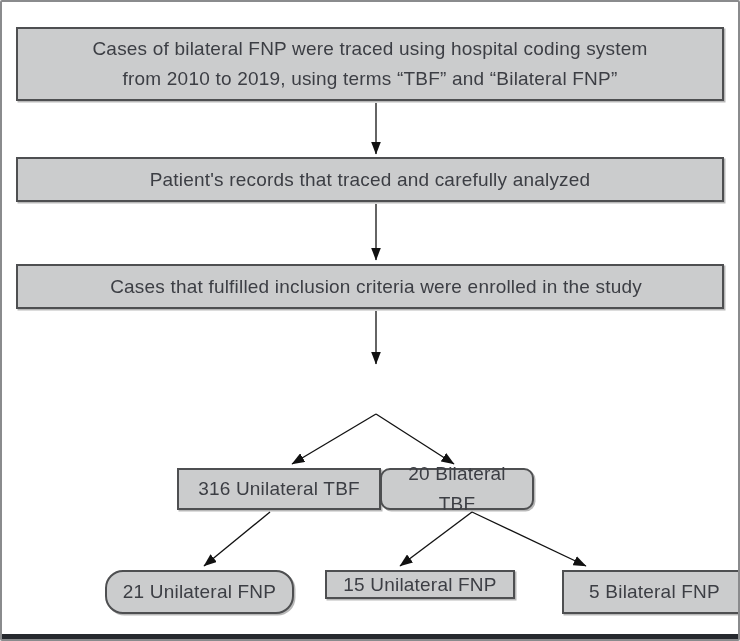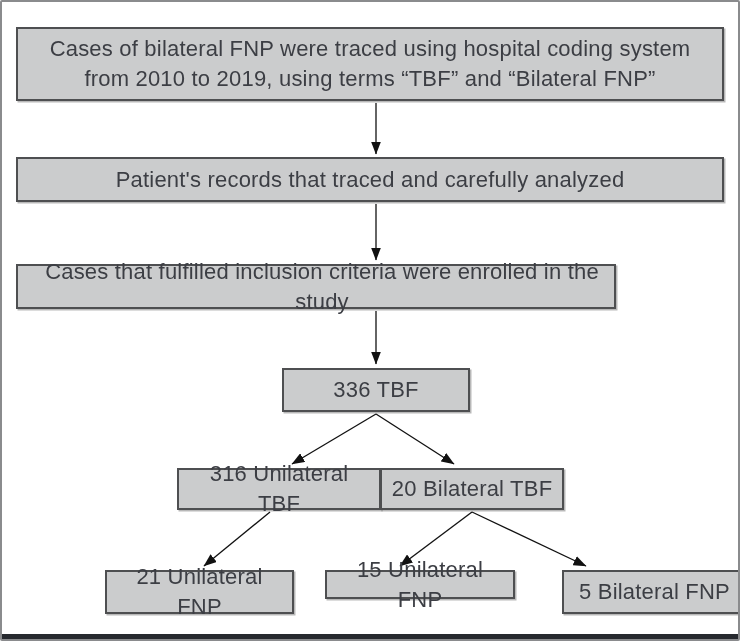--- a/index.html
+++ b/index.html
@@ -30,35 +30,35 @@
     position: absolute;
     box-sizing: border-box;
     background: #cbcccd;
     border: 2px solid #4e4f51;
     box-shadow: 1.5px 1.5px 0 rgba(0,0,0,0.28);
     display: flex;
     align-items: center;
     justify-content: center;
     text-align: center;
     color: #3c3e44;
-    font-size: 22px;
+    font-size: 19px;
     line-height: 30px;
     letter-spacing: 0.2px;
   }
   .flow-node .node-label {
     white-space: pre-line;
     padding: 0 8px;
   }
   .node-trace        { left: 14px;  top: 25px;  width: 708px; height: 74px; }
   .node-records      { left: 14px;  top: 155px; width: 708px; height: 45px; }
-  .node-criteria     { left: 14px;  top: 262px; width: 600px; height: 45px; padding-left: 12px; }
+  .node-criteria     { left: 14px;  top: 262px; width: 708px; height: 45px; padding-left: 12px; }
   .node-tbf336       { left: 280px; top: 366px; width: 188px; height: 44px; }
   .node-uni316       { left: 175px; top: 466px; width: 204px; height: 42px; justify-content: center; }
-  .node-bi20         { left: 378px; top: 466px; width: 184px; height: 42px; }
-  .node-uni21        { left: 103px; top: 568px; width: 189px; height: 44px; }
+  .node-bi20         { left: 378px; top: 466px; width: 154px; height: 42px; border-radius: 10px; }
+  .node-uni21        { left: 103px; top: 568px; width: 189px; height: 44px; border-radius: 18px; }
   .node-uni15        { left: 323px; top: 568px; width: 190px; height: 29px; }
   .node-bi5          { left: 533px; top: 568px; width: 185px; height: 44px; margin-left: 27px; }
   .bottom-rule {
     position: absolute;
     left: 0;
     right: 0;
     bottom: 0;
     height: 5px;
     background: #26292e;
   }
@@ -90,23 +90,20 @@
   </div>
 
   <div class="flow-node node-records">
     <span class="node-label">Patient's records that traced and carefully analyzed</span>
   </div>
 
   <div class="flow-node node-criteria">
     <span class="node-label">Cases that fulfilled inclusion criteria were enrolled in the study</span>
   </div>
 
-  <div class="flow-node node-tbf336">
-    <span class="node-label">336 TBF</span>
-  </div>
 
   <div class="flow-node node-uni316">
     <span class="node-label">316 Unilateral TBF</span>
   </div>
 
   <div class="flow-node node-bi20">
     <span class="node-label">20 Bilateral TBF</span>
   </div>
 
   <div class="flow-node node-uni21">

